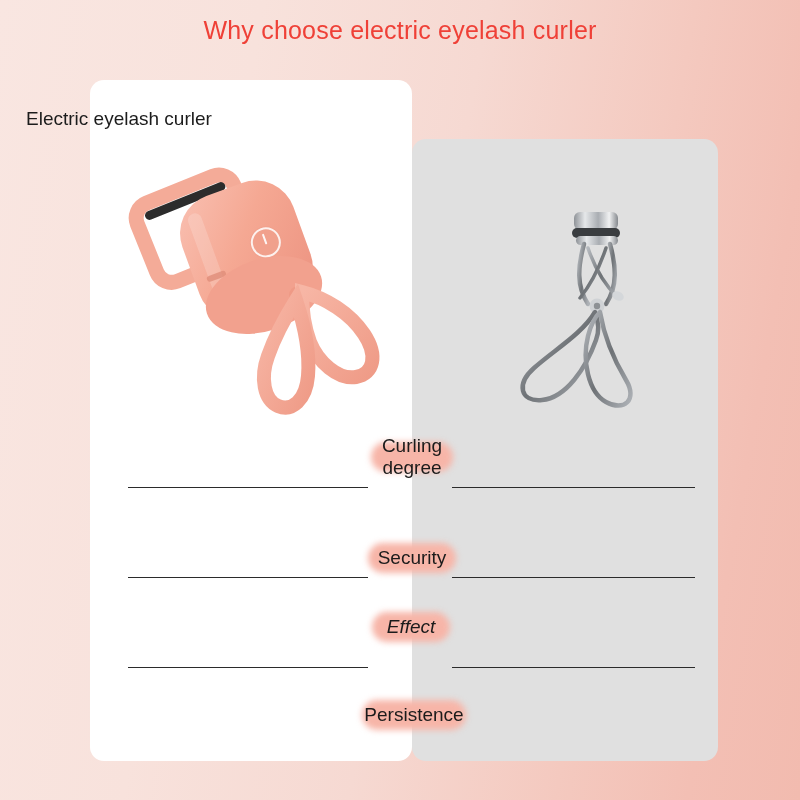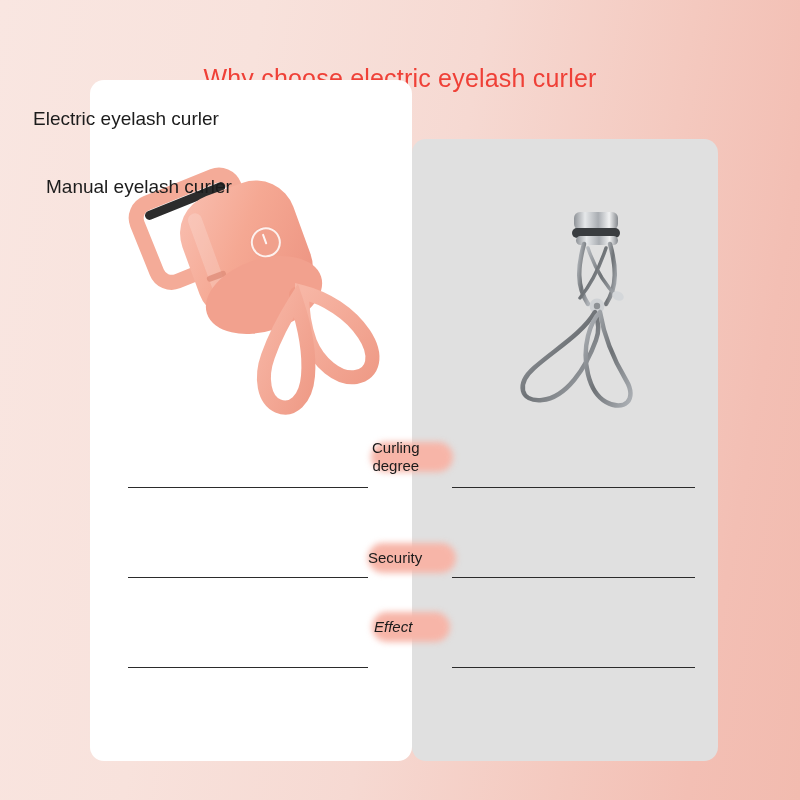--- a/index.html
+++ b/index.html
@@ -32,21 +32,20 @@
     position: absolute;
     top: 16px;
     left: 0;
     width: 800px;
     text-align: center;
     font-size: 25px;
     font-weight: 400;
     color: #ef4037;
     letter-spacing: 0.2px;
     white-space: nowrap;
-    margin-top: 48px;
   }
 
   
   .card {
     position: absolute;
     border-radius: 14px;
   }
 
   #card-electric {
     left: 90px;
@@ -67,21 +66,21 @@
   }
 
   .card-heading {
     position: absolute;
     font-size: 19px;
     font-weight: 400;
     color: #1c1c1c;
     white-space: nowrap;
   }
 
-  #heading-electric { left: 33px; top: 108px; }
+  #heading-electric { left: 26px; top: 108px; }
   #heading-manual   { left: 46px; top: 176px; }
 
   
   .product-img { position: absolute; }
 
   #img-electric {
     left: 112px;
     top: 162px;
     width: 290px;
     height: 258px;
@@ -124,21 +123,22 @@
   }
   .rule.l { left: 128px; width: 240px; }
   .rule.r { left: 452px; width: 243px; }
 
   
   .badge {
     position: absolute;
     z-index: 8;
     display: flex;
     align-items: center;
-    font-size: 15px;
+    justify-content: center;
+    font-size: 19px;
     color: #1b1b1b;
     line-height: 1.18;
     text-align: center;
     white-space: pre-line;
   }
   .badge .pill-bg {
     position: absolute;
     left: 50%;
     top: 50%;
     transform: translate(-50%, -50%);
@@ -154,21 +154,20 @@
 
 <div id="stage">
 
   <div id="page-title">Why choose electric eyelash curler</div>
 
   <div class="card" id="card-manual"></div>
 
   <div class="card" id="card-electric"></div>
 
   <div class="card-heading" id="heading-electric" style="z-index:6">Electric eyelash curler</div>
-  <div class="card-heading" id="heading-manual" style="z-index:6">Manual eyelash curler</div>
 
   <svg id="img-electric" class="product-img" viewBox="0 0 290 258">
     <defs>
       <linearGradient id="bodyG" x1="0" y1="0" x2="1" y2="1">
         <stop offset="0%" stop-color="#f9c0b2"></stop>
         <stop offset="45%" stop-color="#f5a893"></stop>
         <stop offset="100%" stop-color="#ec9280"></stop>
       </linearGradient>
       <linearGradient id="armG" x1="0" y1="0" x2="1" y2="1">
         <stop offset="0%" stop-color="#f7b6a5"></stop>
@@ -299,14 +298,18 @@
   <div class="rule r" style="top:667px;"></div>
 
   <div class="feat left lcol small" style="top:674px; padding-left:40px; white-space:pre-line; line-height:1.35;">Two-speed temperature control is
 suitable for thick and thin
 eyelashes.</div>
   <div class="feat ctr lcol big" style="top:720px; white-space:pre-line;">24-hour persistent curling</div>
 
   <div class="feat ctr rcol big" style="top:702px; white-space:pre-line;">Easy to collapse but
 not lasting</div>
 
+  <div class="badge" id="badge-3" style="left:362px; top:702px; width:104px; height:26px;">
+    <span class="pill-bg" style="width:104px; height:30px;"></span>
+    <span class="pill-txt">Persistence</span>
+  </div>
 
 </div>
 
 </body></html>

